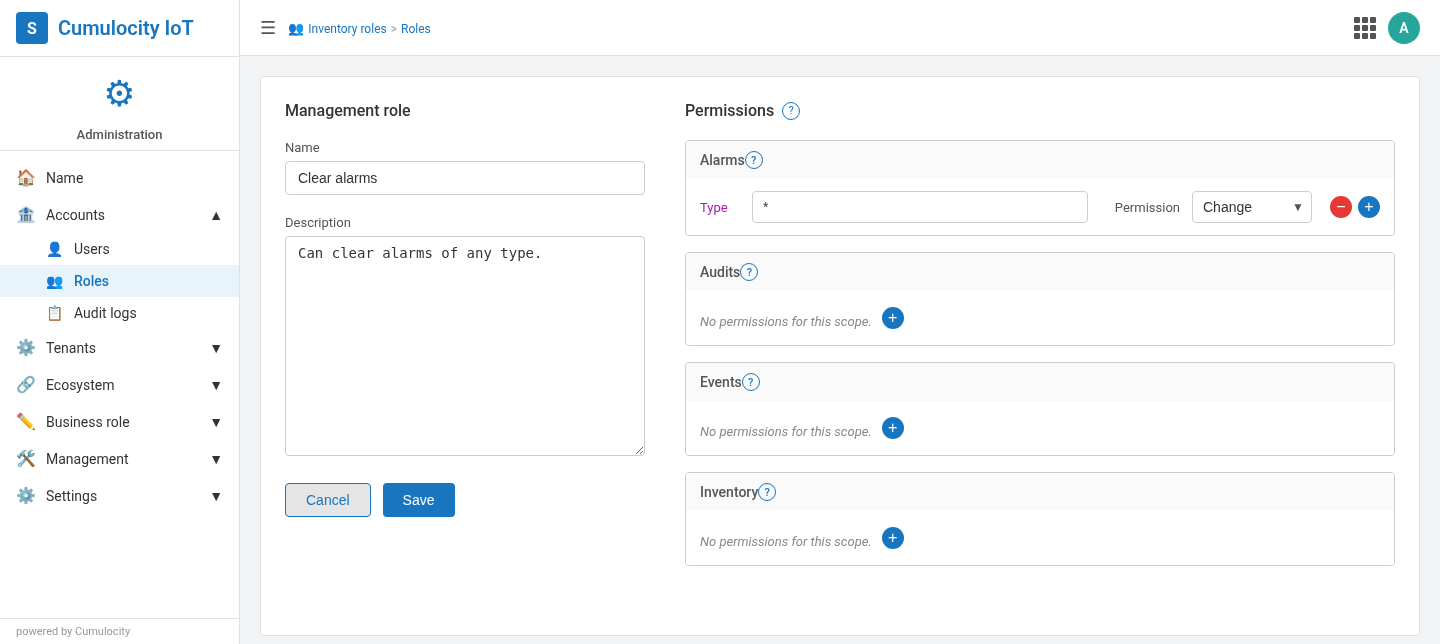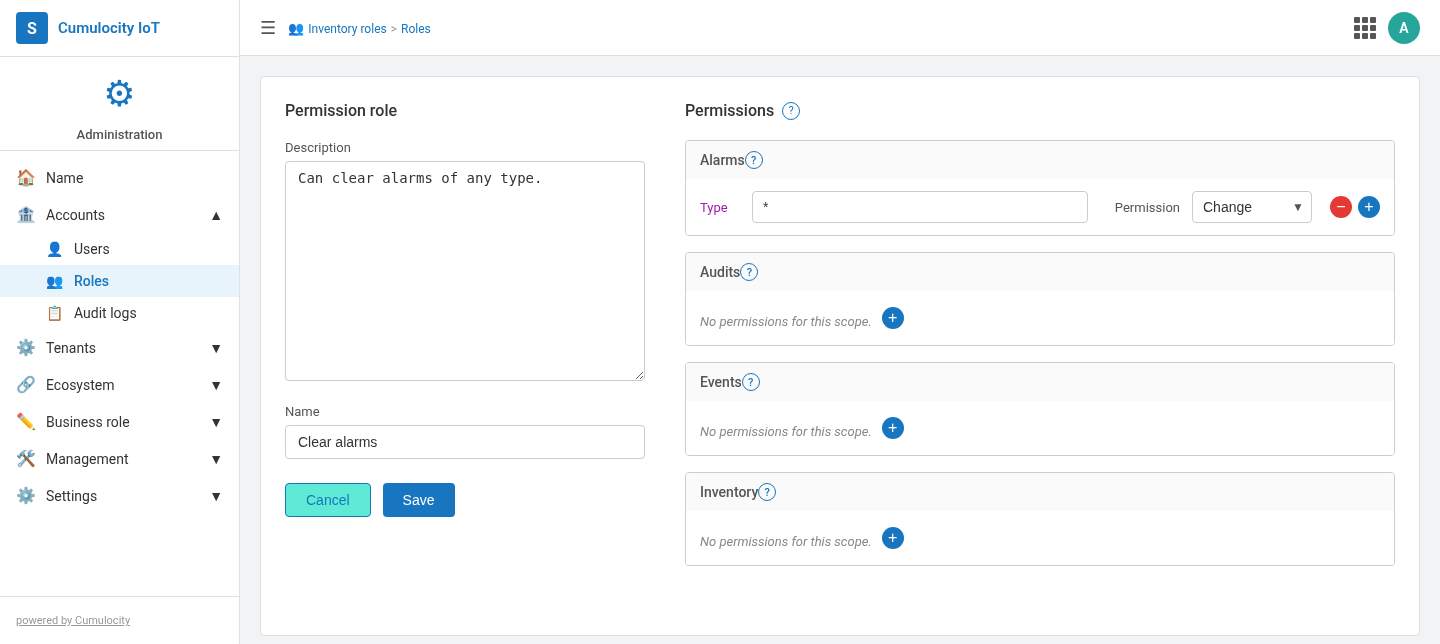--- a/index.html
+++ b/index.html
@@ -25,21 +25,21 @@
     }
     .brand-logo {
       width: 32px;
       height: 32px;
       background: #1776bf;
       border-radius: 4px;
       display: flex; align-items: center; justify-content: center;
       color: white; font-weight: bold; font-size: 16px;
     }
     .brand-name {
-      font-size: 15px;
+      font-size: 20px;
       font-weight: 600;
       color: #1776bf;
     }
 
     .sidebar-admin-section {
       display: flex;
       flex-direction: column;
       align-items: center;
       padding: 16px 8px 8px;
       border-bottom: 1px solid #e0e0e0;
@@ -92,25 +92,24 @@
     }
     .nav-sub-item.active {
       background: #e8f4fb;
       color: #1776bf;
       font-weight: 500;
     }
     .nav-sub-item .nav-icon { font-size: 14px; color: #666; width: 18px; text-align: center; }
     .nav-sub-item.active .nav-icon { color: #1776bf; }
 
     .sidebar-footer {
-      padding: 17px 16px;
+      padding: 6px 16px;
       font-size: 11px;
       color: #999;
       border-top: 1px solid #e0e0e0;
-      text-decoration: underline;
     }
 
     
     .main {
       flex: 1;
       display: flex;
       flex-direction: column;
       overflow: hidden;
     }
 
@@ -239,21 +238,21 @@
     }
 
     .form-actions {
       display: flex;
       gap: 12px;
       margin-top: 24px;
     }
     .btn-cancel {
       padding: 8px 20px;
       border: 1px solid #1776bf;
-      background: #5eead4;
+      background: #e5e5e5;
       color: #1776bf;
       border-radius: 4px;
       cursor: pointer;
       font-size: 14px;
     }
     .btn-save {
       padding: 8px 20px;
       border: none;
       background: #1776bf;
       color: #fff;
@@ -526,30 +525,30 @@
           <div class="grid-dot"></div>
       </div>
       <div class="user-avatar">A</div>
     </div>
   </div>
 
   <div class="page-content">
     <div class="page-card">
 
       <div class="left-panel">
-        <div class="panel-title">Permission role</div>
+        <div class="panel-title">Management role</div>
+
+        <div class="form-group">
+          <label class="form-label">Name</label>
+          <input class="form-input" type="text" value="Clear alarms" style="">
+        </div>
 
         <div class="form-group">
           <label class="form-label">Description</label>
           <textarea class="form-textarea" style="">Can clear alarms of any type.</textarea>
-        </div>
-
-        <div class="form-group">
-          <label class="form-label">Name</label>
-          <input class="form-input" type="text" value="Clear alarms" style="">
         </div>
 
         <div class="form-actions">
           <button class="btn-cancel">Cancel</button>
           <button class="btn-save">Save</button>
         </div>
       </div>
 
       <div class="right-panel">
         <div class="permissions-header">

